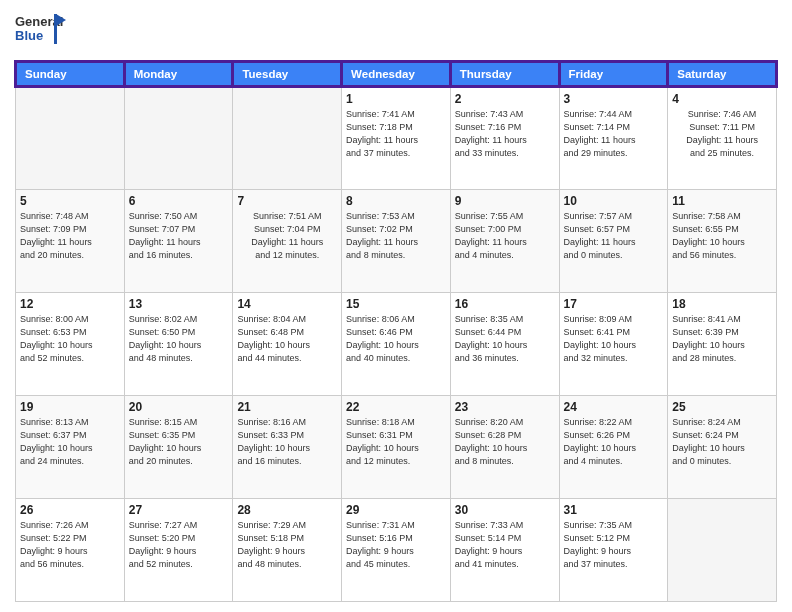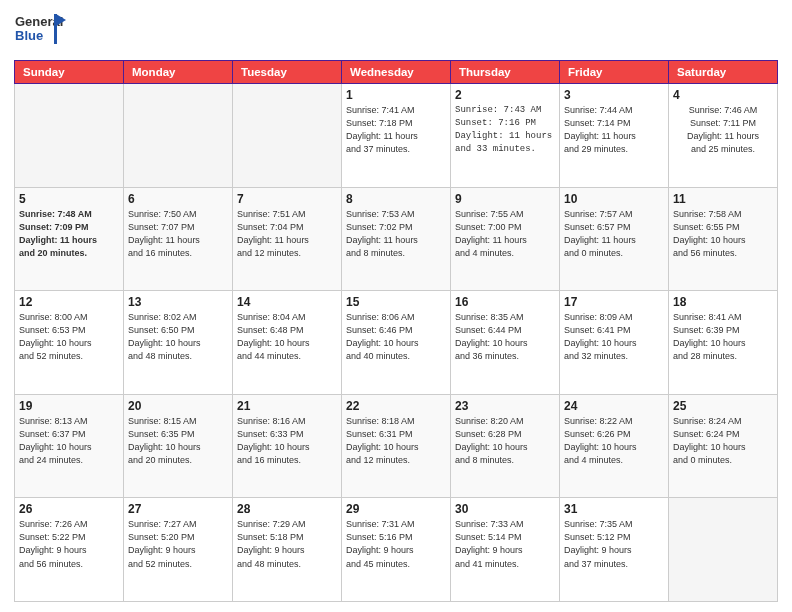--- a/index.html
+++ b/index.html
@@ -43,27 +43,27 @@
       margin-top: 1px;
     }
     .calendar {
       flex: 1;
       border: 1px solid #ccc;
       border-collapse: collapse;
       width: 100%;
       table-layout: fixed;
     }
     .calendar th {
-      background-color: #ef4444;
+      background-color: #3b82f6;
       color: #fff;
       font-size: 11.5px;
       font-weight: bold;
       text-align: left;
       padding: 5px 8px;
-      border: 1px solid #4c1d95;
+      border: 3px solid #4c1d95;
     }
     .calendar td {
       border: 1px solid #ccc;
       vertical-align: top;
       padding: 4px 4px 3px 4px;
       font-size: 9.5px;
       color: #333;
       background: #fff;
       height: 88px;
     }
@@ -127,21 +127,21 @@
           <td class="empty"></td>
           <td>
             <span class="day-num">1</span>
             <div class="day-info" style="white-space: pre-line;">Sunrise: 7:41 AM
 Sunset: 7:18 PM
 Daylight: 11 hours
 and 37 minutes.</div>
           </td>
           <td>
             <span class="day-num">2</span>
-            <div class="day-info" style="white-space: pre-line; font-family: Liberation Mono, monospace;">Sunrise: 7:43 AM
+            <div class="day-info" style="white-space: pre-line;">Sunrise: 7:43 AM
 Sunset: 7:16 PM
 Daylight: 11 hours
 and 33 minutes.</div>
           </td>
           <td>
             <span class="day-num">3</span>
             <div class="day-info" style="white-space: pre-line;">Sunrise: 7:44 AM
 Sunset: 7:14 PM
 Daylight: 11 hours
 and 29 minutes.</div>
@@ -150,35 +150,35 @@
             <span class="day-num">4</span>
             <div class="day-info" style="white-space: pre-line; text-align: center;">Sunrise: 7:46 AM
 Sunset: 7:11 PM
 Daylight: 11 hours
 and 25 minutes.</div>
           </td>
         </tr>
         <tr class="row-shade">
           <td>
             <span class="day-num">5</span>
-            <div class="day-info" style="white-space: pre-line; font-weight: bold;">Sunrise: 7:48 AM
+            <div class="day-info" style="white-space: pre-line;">Sunrise: 7:48 AM
 Sunset: 7:09 PM
 Daylight: 11 hours
 and 20 minutes.</div>
           </td>
           <td>
             <span class="day-num">6</span>
             <div class="day-info" style="white-space: pre-line;">Sunrise: 7:50 AM
 Sunset: 7:07 PM
 Daylight: 11 hours
 and 16 minutes.</div>
           </td>
           <td>
             <span class="day-num">7</span>
-            <div class="day-info" style="white-space: pre-line;">Sunrise: 7:51 AM
+            <div class="day-info" style="white-space: pre-line; text-align: center;">Sunrise: 7:51 AM
 Sunset: 7:04 PM
 Daylight: 11 hours
 and 12 minutes.</div>
           </td>
           <td>
             <span class="day-num">8</span>
             <div class="day-info" style="white-space: pre-line;">Sunrise: 7:53 AM
 Sunset: 7:02 PM
 Daylight: 11 hours
 and 8 minutes.</div>

